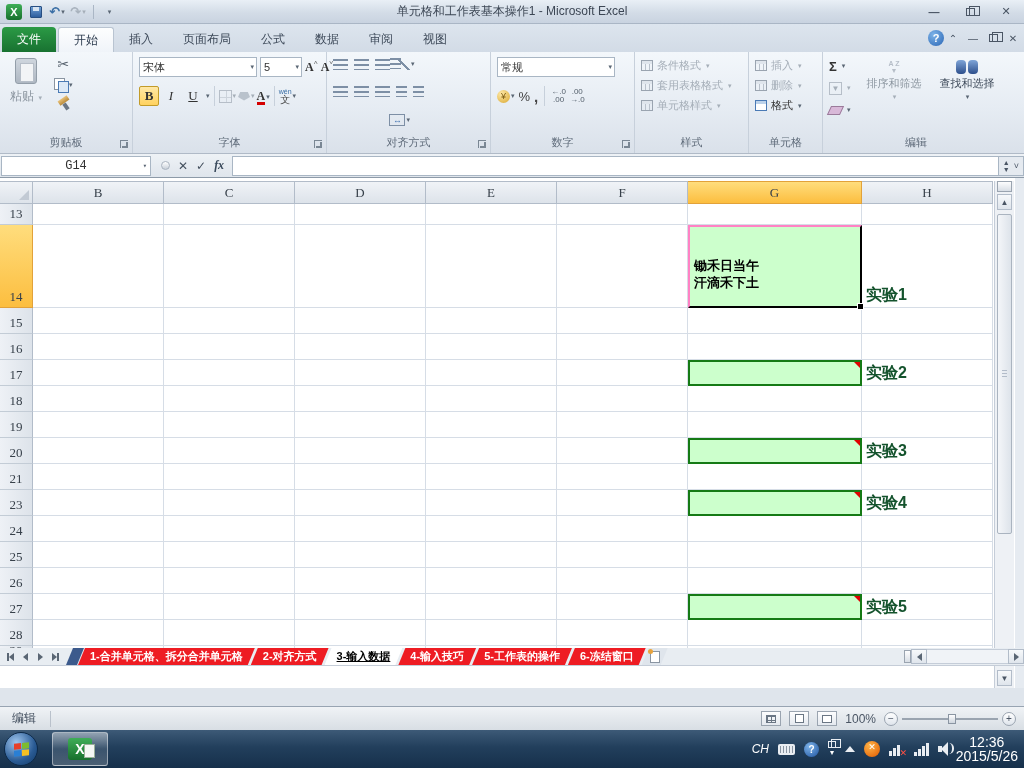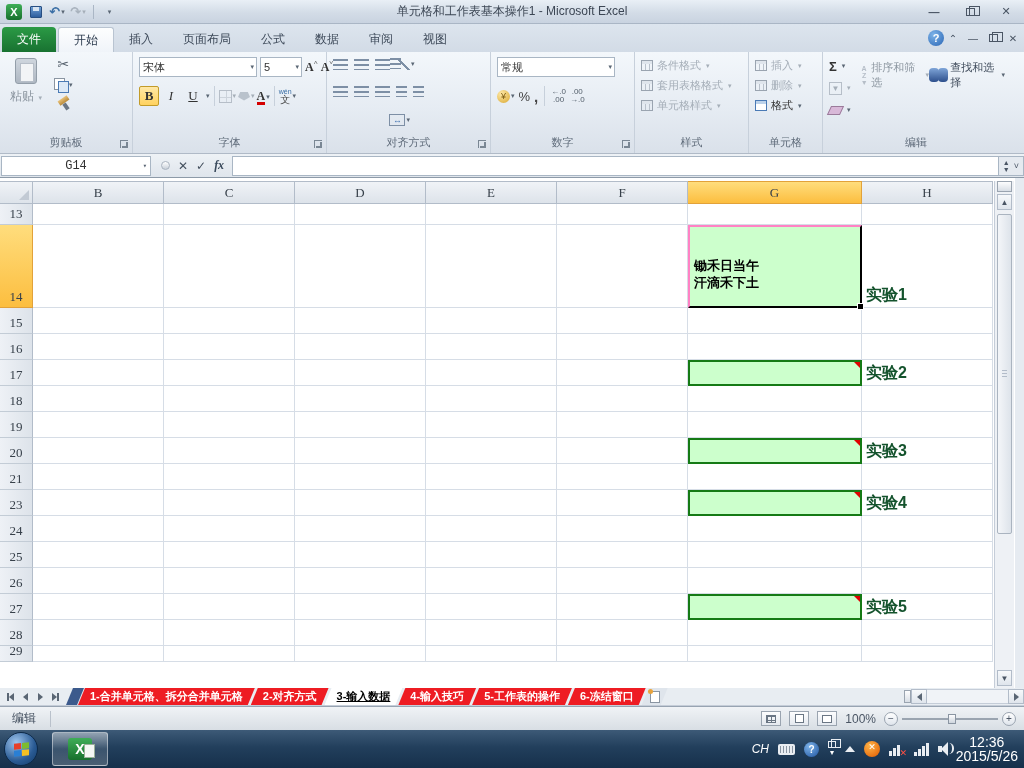--- a/index.html
+++ b/index.html
@@ -110,21 +110,21 @@
 
   
   .stackrows { position:absolute; left:6px; top:6px; display:flex; flex-direction:column; gap:5px; }
   .srow { display:flex; align-items:center; gap:4px; font-size:11px; white-space:nowrap; }
   .mini-grid { width:12px; height:11px; border:1px solid #9aa4b0; background:
     linear-gradient(#dfe5ec 0 3px,transparent 3px), repeating-linear-gradient(to right,transparent 0 3px,#b9c1cb 3px 4px); }
   .mini-grid.colored { border-color:#4a7ab5; background:linear-gradient(#bcd2ea 0 3px,#fff 3px); }
   .ed-col { position:absolute; left:6px; top:5px; display:flex; flex-direction:column; gap:4px; }
   .ed-col .srow { height:18px; }
   .sigma { font-weight:bold; font-size:13px; color:#333; }
-  .bigbtn { display:flex; flex-direction:row; align-items:center; justify-content:flex-start; gap:2px;
+  .bigbtn { display:flex; flex-direction:column; align-items:center; justify-content:flex-start; gap:2px;
     padding-top:4px; font-size:11px; }
   .azic { font-size:7px; line-height:7px; font-weight:bold; color:#b6bec8; text-align:center; }
   .binoc { width:22px; height:14px; position:relative; }
   .binoc::before,.binoc::after { content:""; position:absolute; top:0; width:10px; height:14px; border-radius:4px;
     background:linear-gradient(#7fa5d8,#2d4f8c); }
   .binoc::before { left:0; } .binoc::after { right:0; }
 
   
   .fbar { position:absolute; top:154px; left:0; width:1024px; height:24px;
     background:linear-gradient(#eef2f6,#dfe5ec); border-bottom:1px solid #8d9aa8; display:flex; align-items:center; }
@@ -171,21 +171,21 @@
   .vscroll { position:absolute; left:994px; top:3px; width:20px; height:507px; background:#eef1f5; border-left:1px solid #c5cdd8; }
   .vs-split { position:absolute; top:0; left:2px; right:2px; height:11px; background:linear-gradient(#fdfdfe,#d8dee5); border:1px solid #9aa4b0; }
   .vs-btn { position:absolute; left:2px; right:2px; height:16px; background:linear-gradient(#f7f9fb,#dfe5ec); border:1px solid #b2bcc9;
     display:flex; align-items:center; justify-content:center; font-size:8px; color:#4a5564; }
   .vs-thumb { position:absolute; left:2px; right:2px; background:linear-gradient(to right,#f4f6f9,#dde3ea); border:1px solid #aab4c0; border-radius:2px; }
   .vs-grip { position:absolute; left:4px; right:4px; top:50%; height:8px; margin-top:-4px;
     background:repeating-linear-gradient(to bottom,#b2bcc9 0 1px,transparent 1px 3px); }
   .rightstrip { position:absolute; left:1015px; top:0; width:9px; height:510px; background:#e6ebf1; }
 
   
-  .sheetbar { position:absolute; top:688px; left:0; width:1024px; height:18px; background:#e8edf2;
+  .sheetbar { position:absolute; top:648px; left:0; width:1024px; height:18px; background:#e8edf2;
     border-bottom:1px solid #c5cdd8; display:flex; align-items:stretch; }
   .navbtns { display:flex; align-items:center; gap:2px; padding:0 4px; }
   .nav { width:13px; height:13px; display:flex; align-items:center; justify-content:center; }
   .tri { width:0; height:0; border-top:4px solid transparent; border-bottom:4px solid transparent; }
   .tri.l { border-right:5px solid #5a6674; } .tri.r { border-left:5px solid #5a6674; }
   .bar { width:2px; height:8px; background:#5a6674; }
   .stabs { display:flex; align-items:stretch; }
   .stab { display:flex; align-items:center; padding:0 12px; margin-left:-4px;
     clip-path:polygon(7px 0,100% 0,calc(100% - 7px) 100%,0 100%);
     background:var(--tab-red,#ee1c23); color:#fff; font-weight:bold; font-size:11px; white-space:nowrap; }

